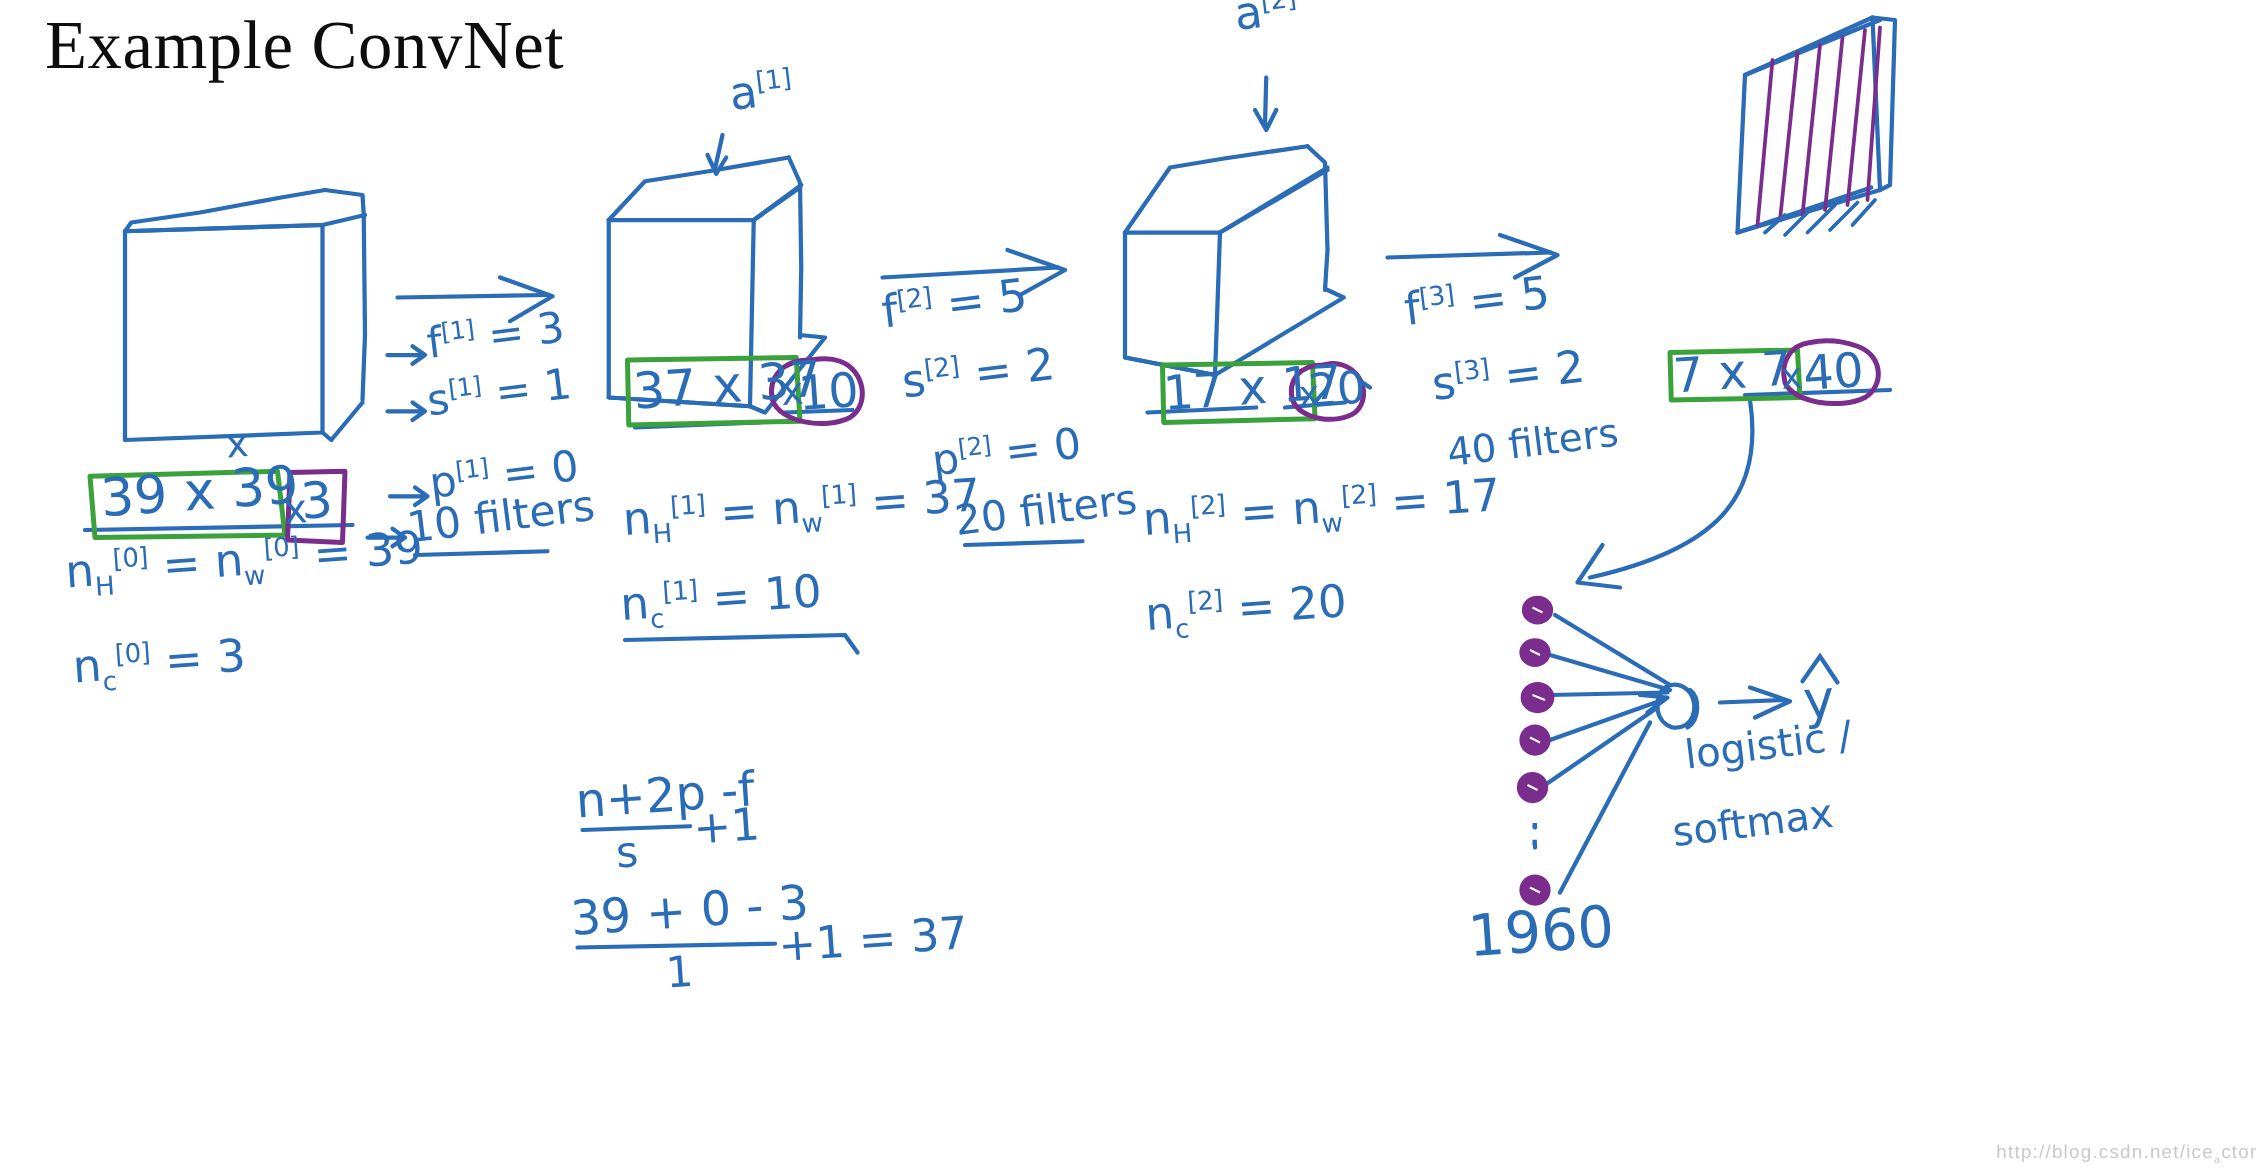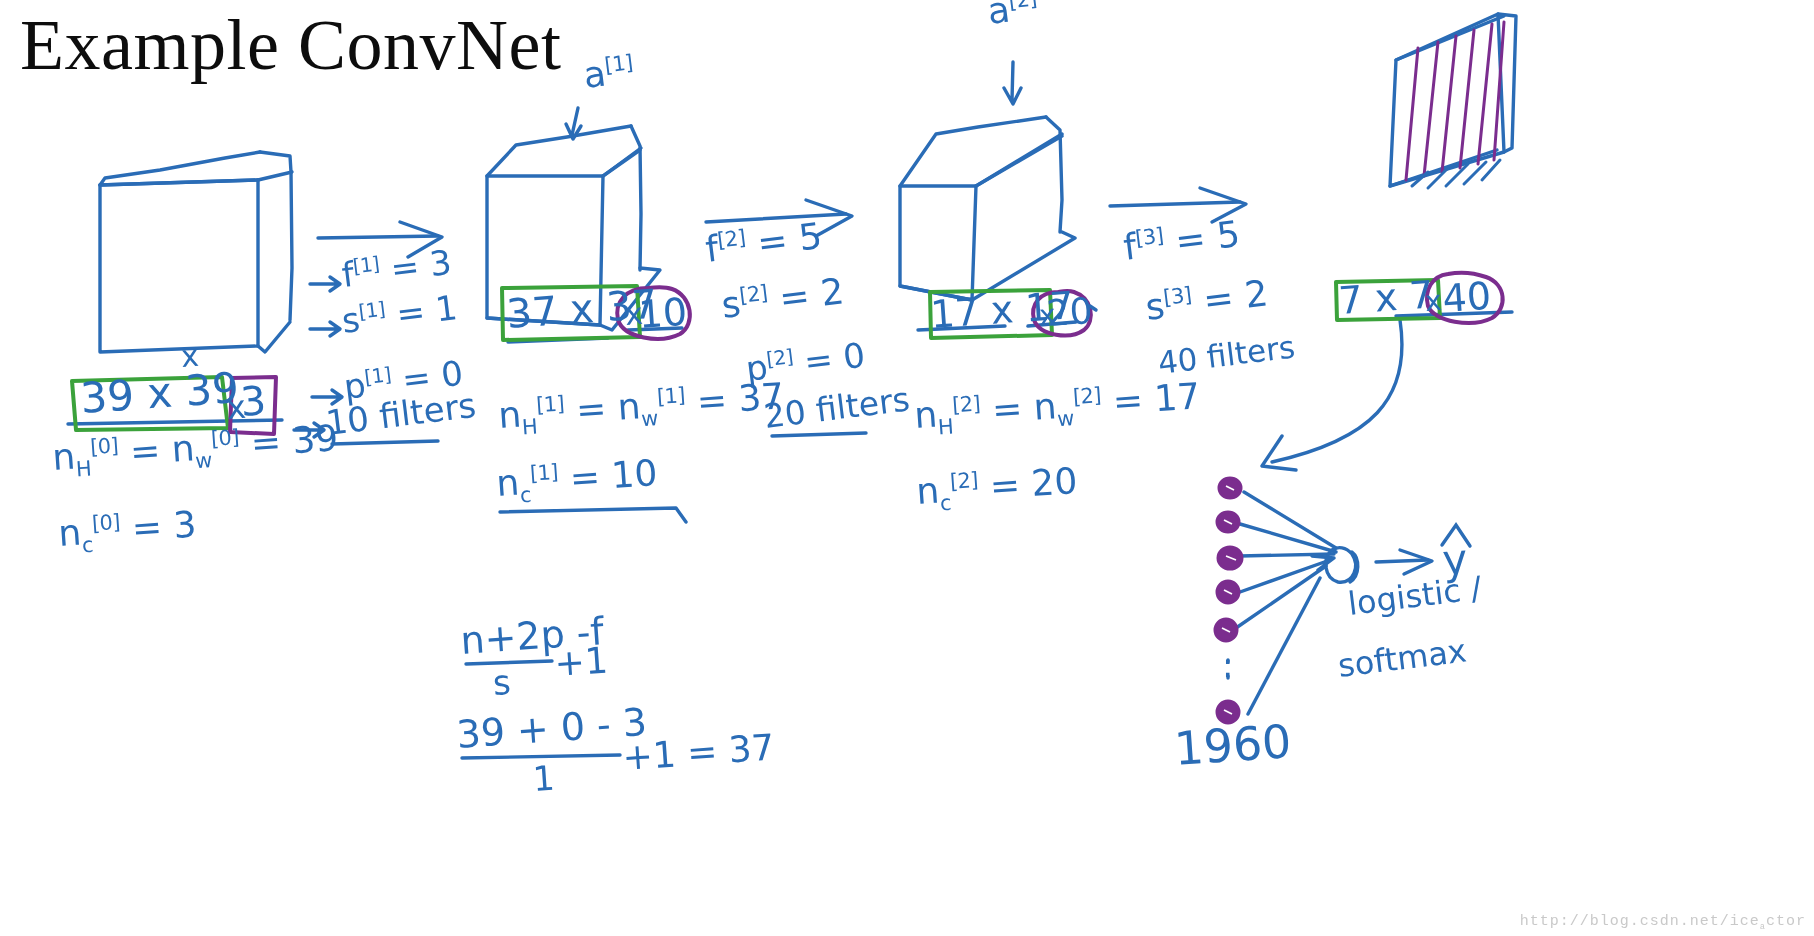--- a/index.html
+++ b/index.html
@@ -1,33 +1,33 @@
 <!DOCTYPE html>
 <html><head>
 <meta charset="utf-8">
 <style>
   html,body{margin:0;padding:0;background:#ffffff;}
   body{width:1814px;height:936px;position:relative;overflow:hidden;
        font-family:"DejaVu Sans",sans-serif;}
   #stage{position:absolute;left:0;top:0;width:1814px;height:936px;background:#fff;}
 
-  .title{position:absolute;left:20px;top:4px;font-family:"Liberation Serif","DejaVu Serif",serif;
-         font-size:72px;color:#0d0d0d;letter-spacing:0.5px;white-space:nowrap;}
+  .title{position:absolute;left:36px;top:4px;font-family:"Liberation Serif","DejaVu Serif",serif;
+         font-size:55px;color:#0d0d0d;letter-spacing:0.5px;white-space:nowrap;}
 
   
   .hw{position:absolute;font-family:"DejaVu Sans",sans-serif;color:#2b6cb8;
       white-space:nowrap;line-height:1;}
   .hw.blue{color:#2a6cb6;}
   .hw.slant{transform:rotate(-4deg);transform-origin:left bottom;}
   .hw.slant2{transform:rotate(-7deg);transform-origin:left bottom;}
   .sup{font-size:0.58em;vertical-align:super;letter-spacing:-0.5px;}
   .sub{font-size:0.58em;vertical-align:sub;}
 
   .watermark{position:absolute;right:8px;bottom:4px;color:#c9c9c9;font-size:15px;
-             font-family:Liberation Mono, monospace;letter-spacing:1px;}
+             font-family:Liberation Sans, sans-serif;letter-spacing:1px;}
 
   svg.layer{position:absolute;left:0;top:0;width:1814px;height:936px;pointer-events:none;}
 </style>
 </head>
 <body>
 
 <div id="stage">
 
   <div class="title">Example ConvNet</div>
 

